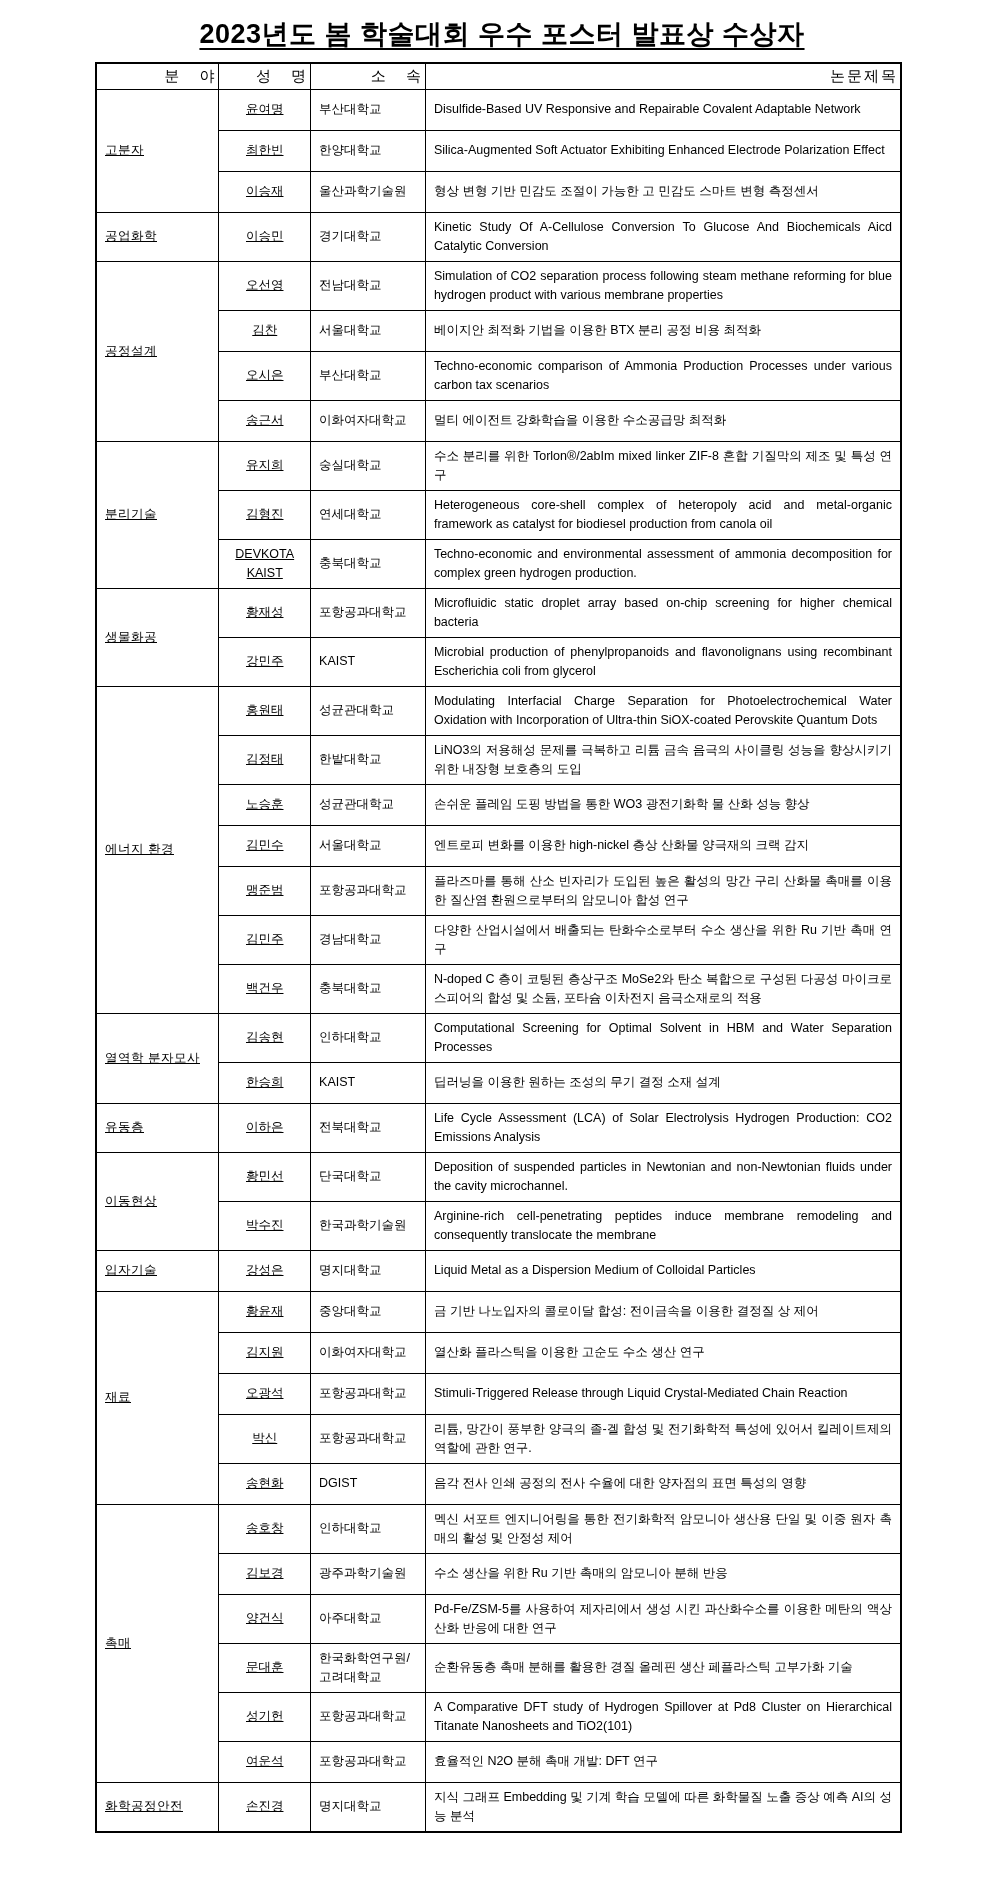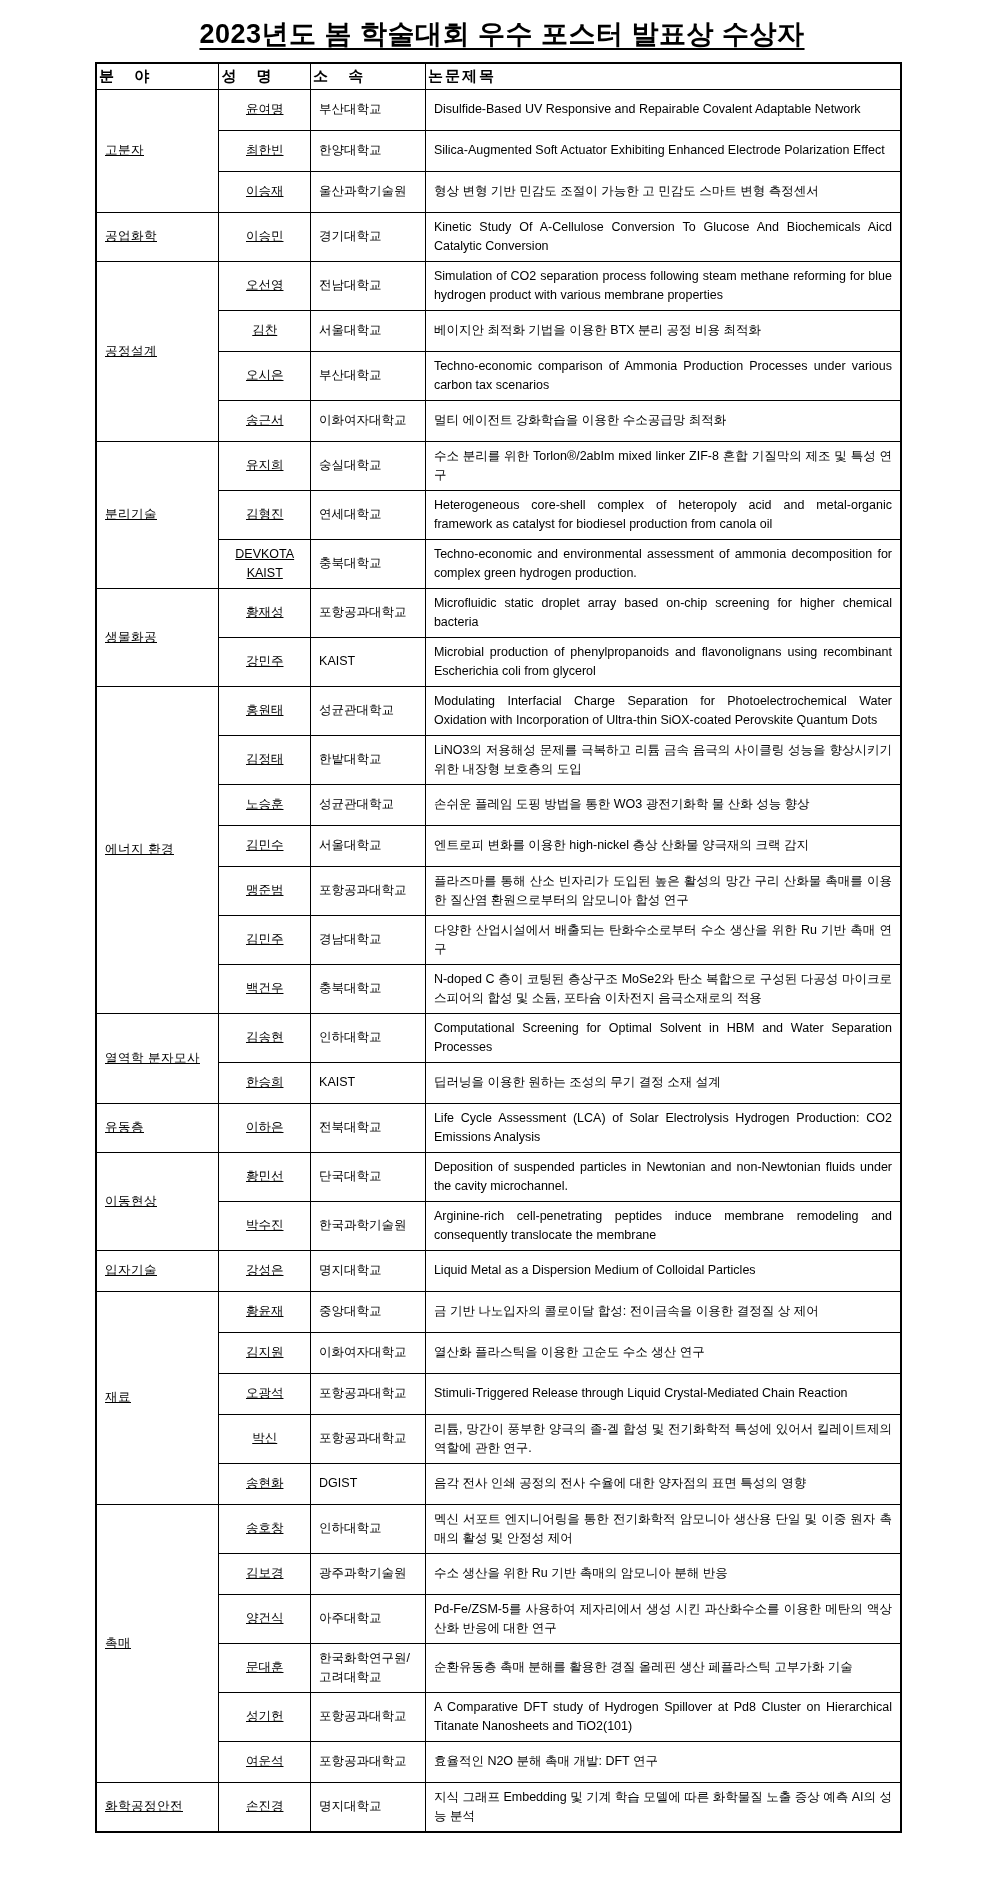--- a/index.html
+++ b/index.html
@@ -35,22 +35,22 @@
   }
   table.awards th,
   table.awards td {
     border: 1px solid #000;
     box-sizing: border-box;
     overflow: hidden;
   }
   table.awards thead tr { height: 26px; }
   table.awards th {
     font-size: 15px;
-    font-weight: bold;
-    text-align: left;
+    font-weight: normal;
+    text-align: right;
     padding: 2px 2px;
     word-spacing: 12px;
     letter-spacing: 2px;
   }
   th.col-field  { width: 122px; }
   th.col-name   { width: 91px; margin-top: 16px;  }
   th.col-affil  { width: 114px; }
   th.col-title  { width: 472px; word-spacing: 0; letter-spacing: 1px; margin-left: 20px; }
   table.awards tbody tr { height: 41px; }
   table.awards td {

